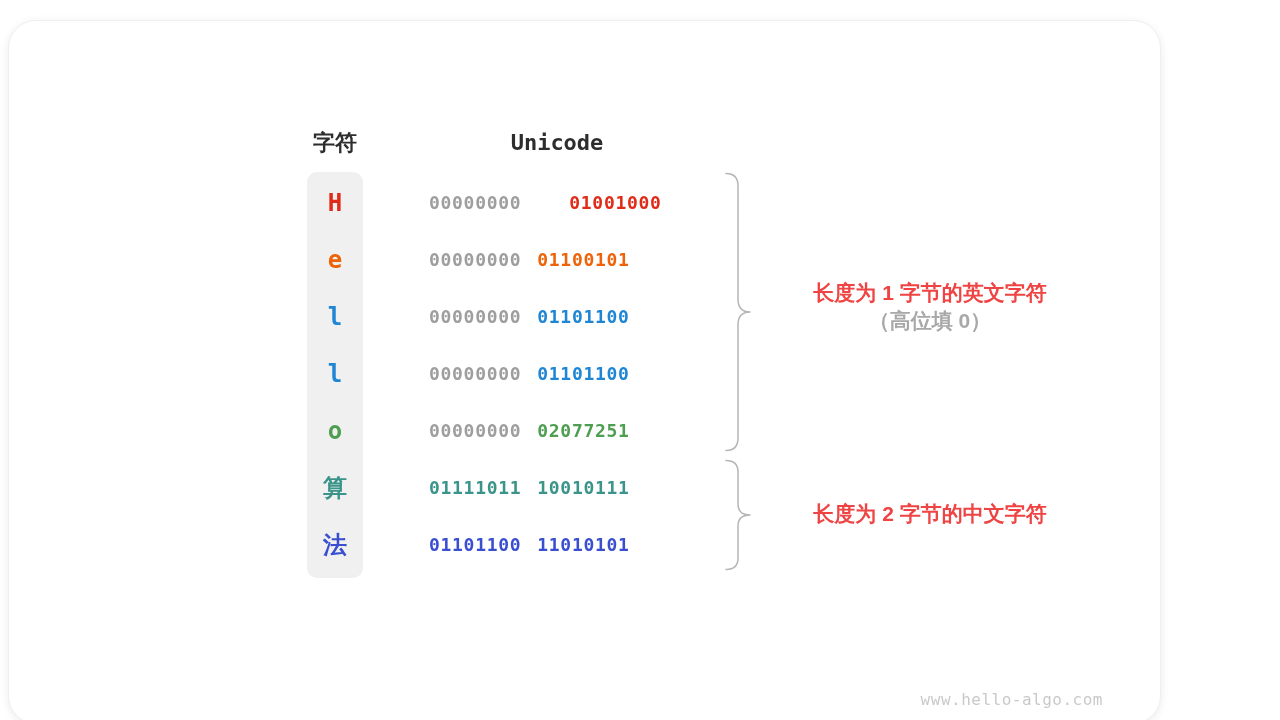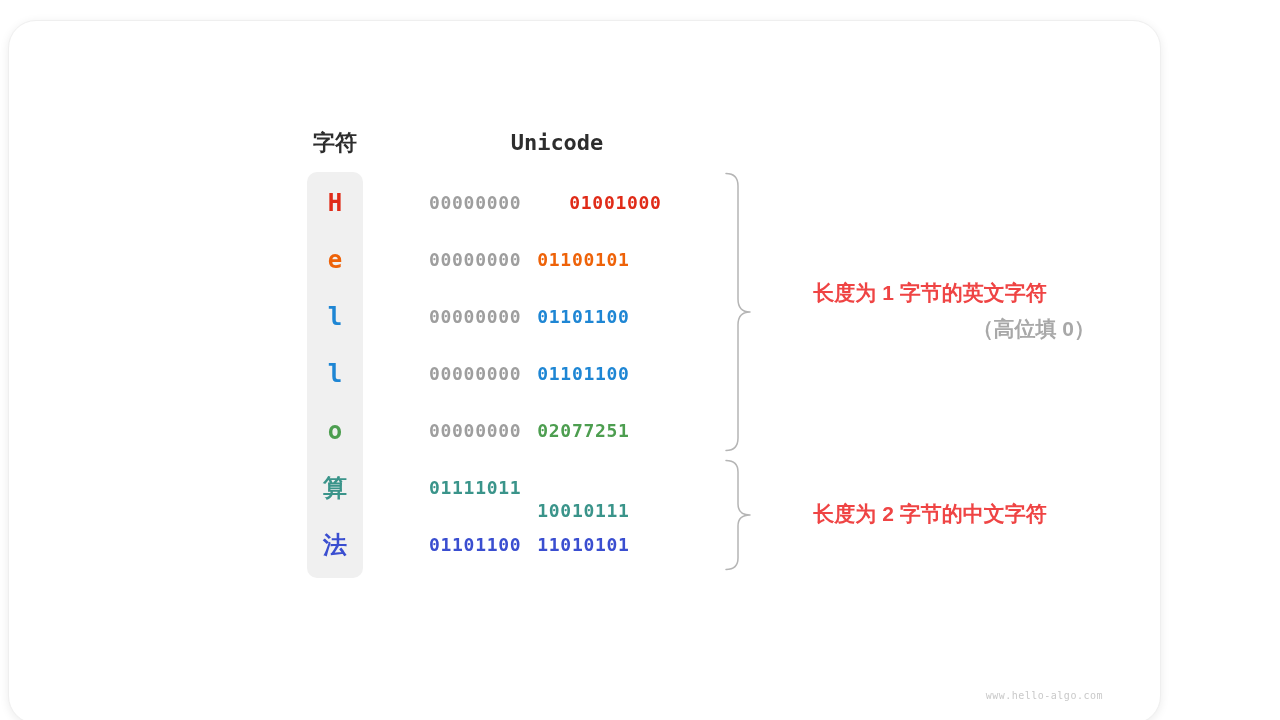--- a/index.html
+++ b/index.html
@@ -57,26 +57,26 @@
     position: absolute; left: 765px; width: 330px; text-align: center;
   }
   .ann-1 { top: 267px; }
   .ann-2 { top: 488px; }
   .ann-line1 {
     font-size: 21px; font-weight: 600; color: #ef4444;
     line-height: 28px; white-space: nowrap;
   }
   .ann-line2 {
     font-size: 21px; font-weight: bold; color: #a8a8a8;
-    line-height: 28px; margin-top: 8px; white-space: nowrap; text-align: right;
+    line-height: 28px; margin-top: 0; white-space: nowrap;
   }
   .watermark {
     position: absolute; right: 66px; top: 678px;
     font-family: "DejaVu Sans Mono", monospace;
-    font-size: 10px; color: #c9c9c9; letter-spacing: 0.5px;
+    font-size: 16px; color: #c9c9c9; letter-spacing: 0.5px;
   }
 </style>
 </head>
 <body>
 
 <div class="canvas">
   <div class="card"></div>
 
   <div class="hdr hdr-char">字符</div>
   <div class="hdr hdr-unicode">Unicode</div>
@@ -109,21 +109,21 @@
 
   <div class="char-cell r4" style="color: rgb(77, 158, 80);">o</div>
   <div class="bin-cell r4">
     <span style="color: rgb(158, 158, 158);">00000000</span>
     <span style="color: rgb(77, 158, 80);">02077251</span>
   </div>
 
   <div class="char-cell r5" style="color: rgb(58, 148, 138);">算</div>
   <div class="bin-cell r5">
     <span style="color: rgb(58, 148, 138);">01111011</span>
-    <span style="color: rgb(58, 148, 138); margin-top: 23px;">10010111</span>
+    <span style="color: rgb(58, 148, 138);">10010111</span>
   </div>
 
   <div class="char-cell r6" style="color: rgb(58, 78, 208);">法</div>
   <div class="bin-cell r6">
     <span style="color: rgb(58, 78, 208);">01101100</span>
     <span style="color: rgb(58, 78, 208);">11010101</span>
   </div>
 
   <svg class="brace brace-1" width="36" height="280" viewBox="0 0 36 280">
     <path d="M 7 1.5 Q 19 1.5 19 14 L 19 127 Q 19 140 31 140 Q 19 140 19 153 L 19 266 Q 19 278.5 7 278.5"></path>

